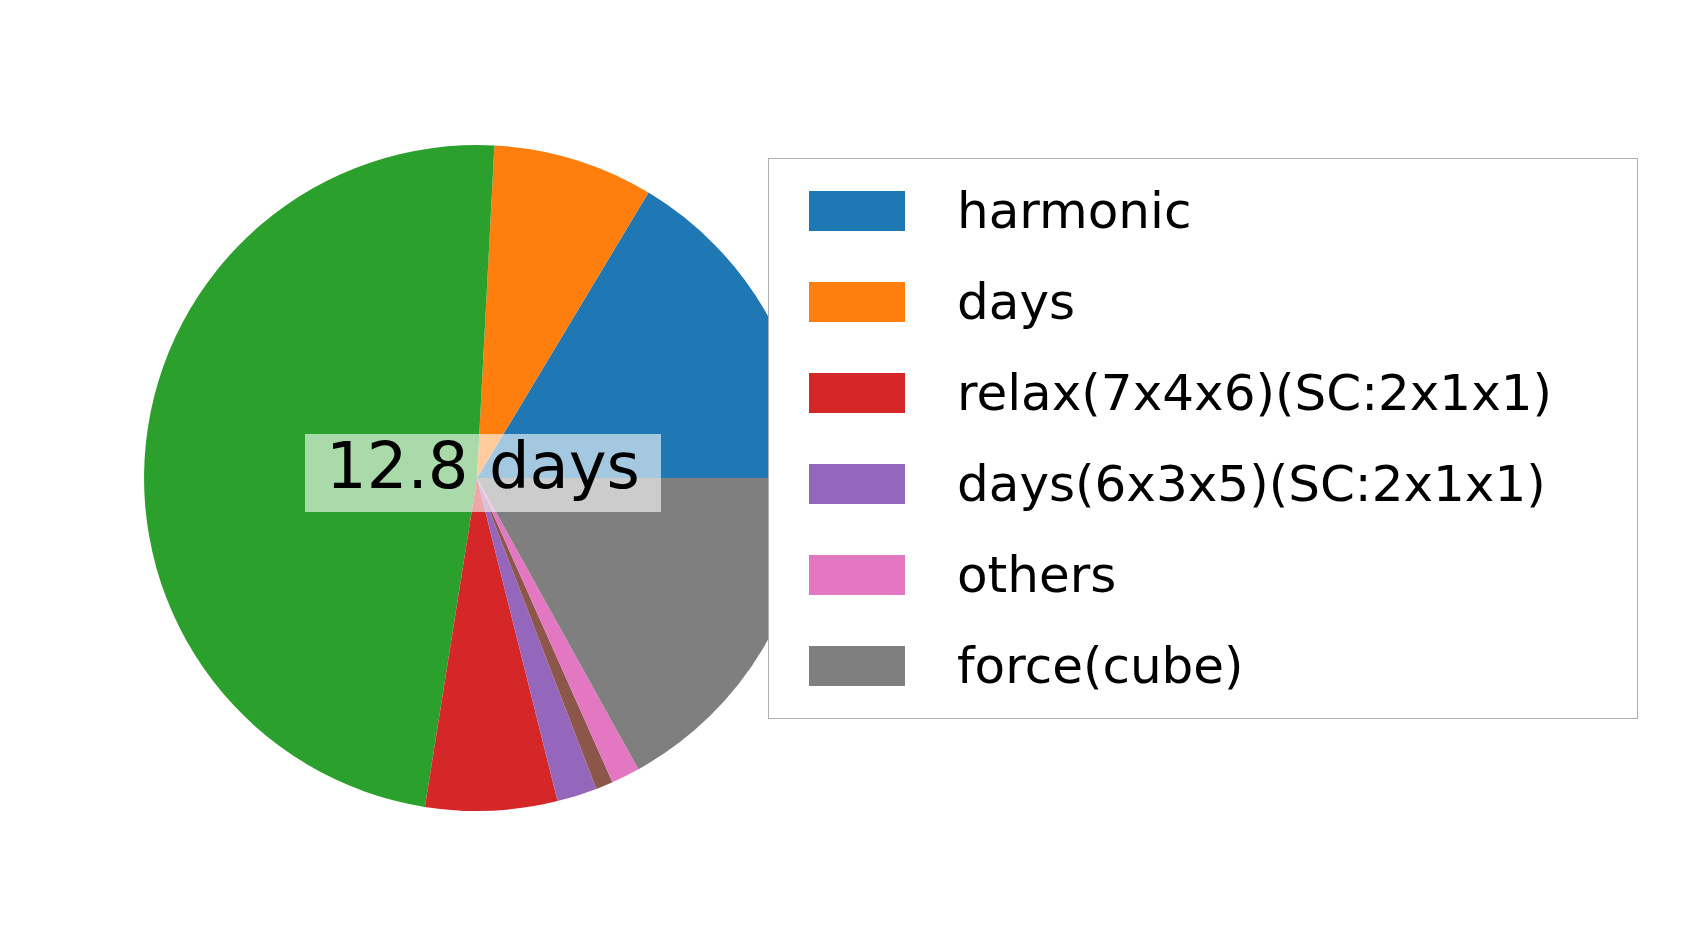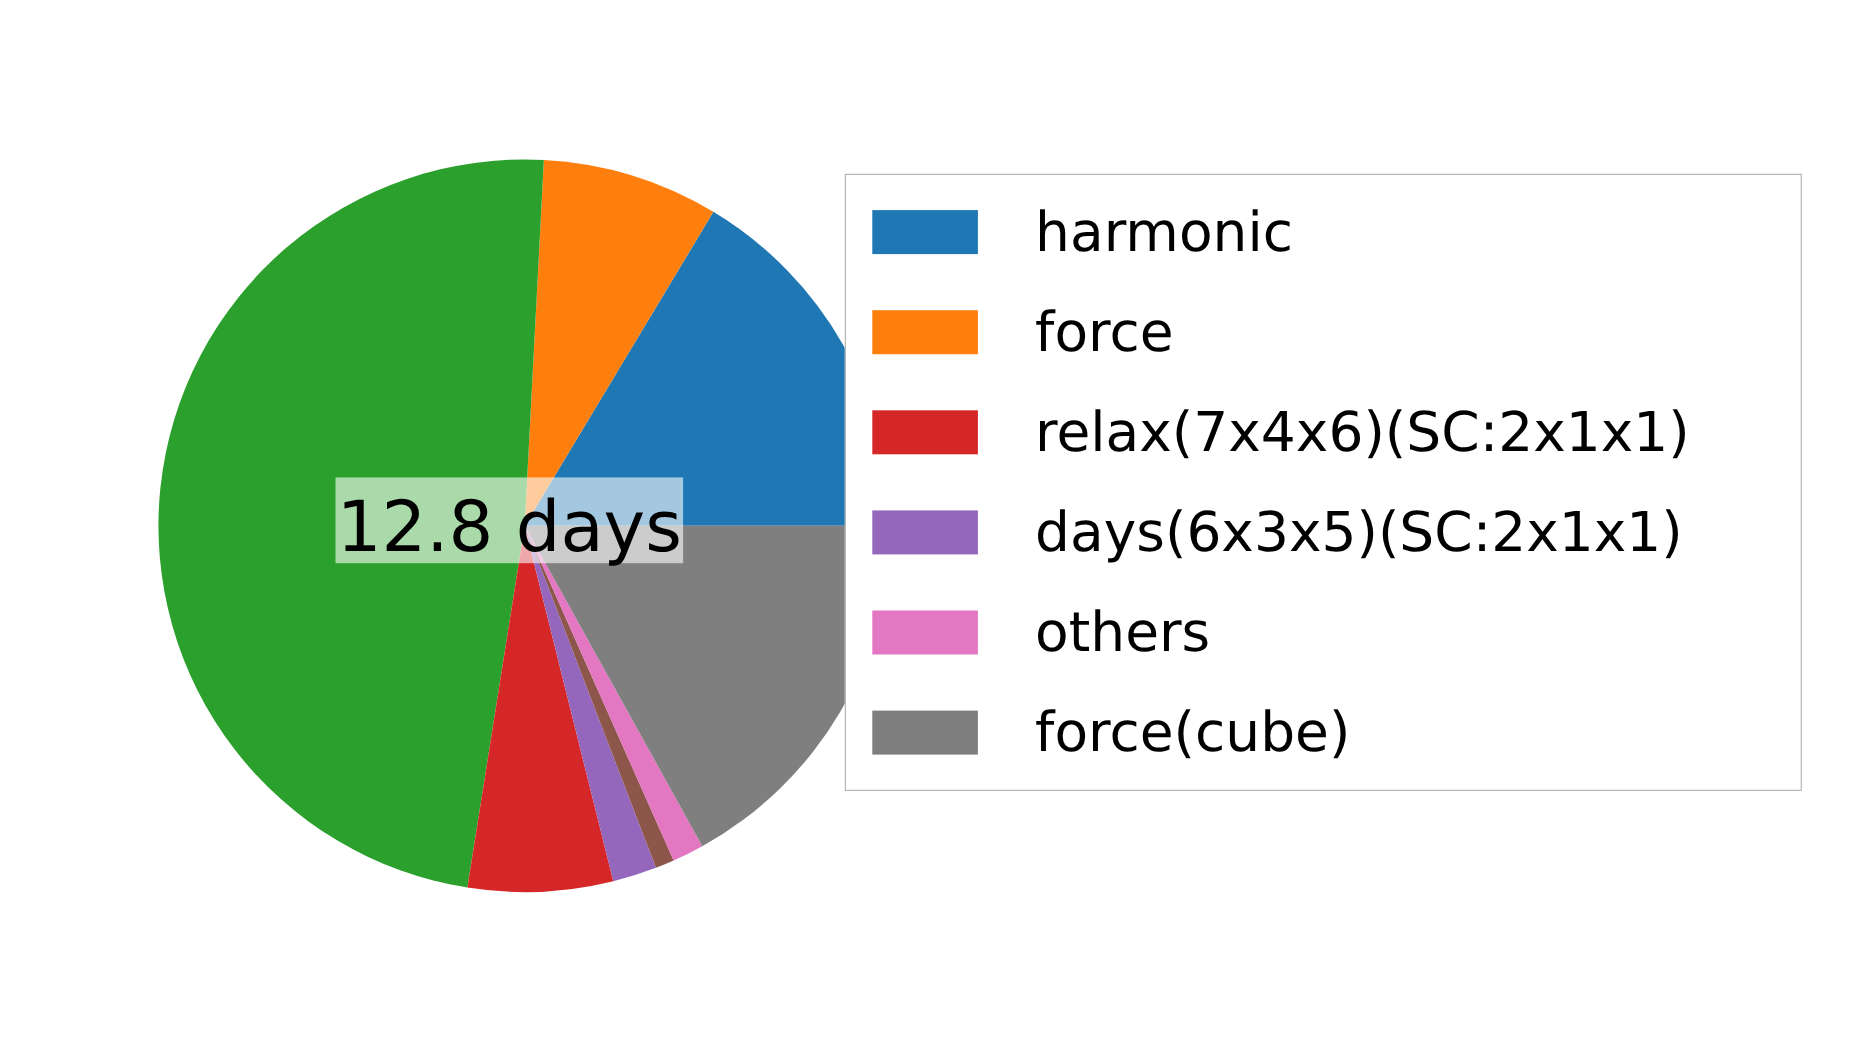--- a/index.html
+++ b/index.html
@@ -34,25 +34,25 @@
   #pie-svg {
     position: absolute;
     left: 0px;
     top: 0px;
   }
   
   #center-label {
     position: absolute;
     left: 305px;
     top: 434px;
-    width: 316px;
+    width: 356px;
     height: 78px;
     background: rgba(255,255,255,0.60);
     display: flex;
-    align-items: flex-end;
+    align-items: flex-start;
     justify-content: center;
     box-sizing: border-box;
   }
   #center-label .txt {
     font-size: 64px;
     color: #000000;
     line-height: 1;
     white-space: nowrap;
     font-family: "DejaVu Sans", sans-serif;
   }
@@ -67,21 +67,21 @@
     background: #ffffff;
     box-sizing: border-box;
     padding: 18px 0px 18px 0px;
   }
   #legend-items {
     display: flex;
     flex-direction: column;
     justify-content: space-between;
     height: 100%;
     box-sizing: border-box;
-    padding-left: 24px;
+    padding-left: 40px;
   }
   .legend-row {
     display: flex;
     flex-direction: row;
     align-items: center;
     height: 67px;
   }
   .legend-swatch {
     width: 96px;
     height: 40px;
@@ -121,21 +121,21 @@
   </div>
 
   <div id="legend">
     <div id="legend-items">
         <div class="legend-row">
           <span class="legend-swatch" style="background: rgb(31, 119, 180);"></span>
           <span class="legend-text">harmonic</span>
         </div>
         <div class="legend-row">
           <span class="legend-swatch" style="background: rgb(255, 127, 14);"></span>
-          <span class="legend-text">force</span>
+          <span class="legend-text">days</span>
         </div>
         <div class="legend-row">
           <span class="legend-swatch" style="background: rgb(214, 39, 40);"></span>
           <span class="legend-text">relax(7x4x6)(SC:2x1x1)</span>
         </div>
         <div class="legend-row">
           <span class="legend-swatch" style="background: rgb(148, 103, 189);"></span>
           <span class="legend-text">days(6x3x5)(SC:2x1x1)</span>
         </div>
         <div class="legend-row">

